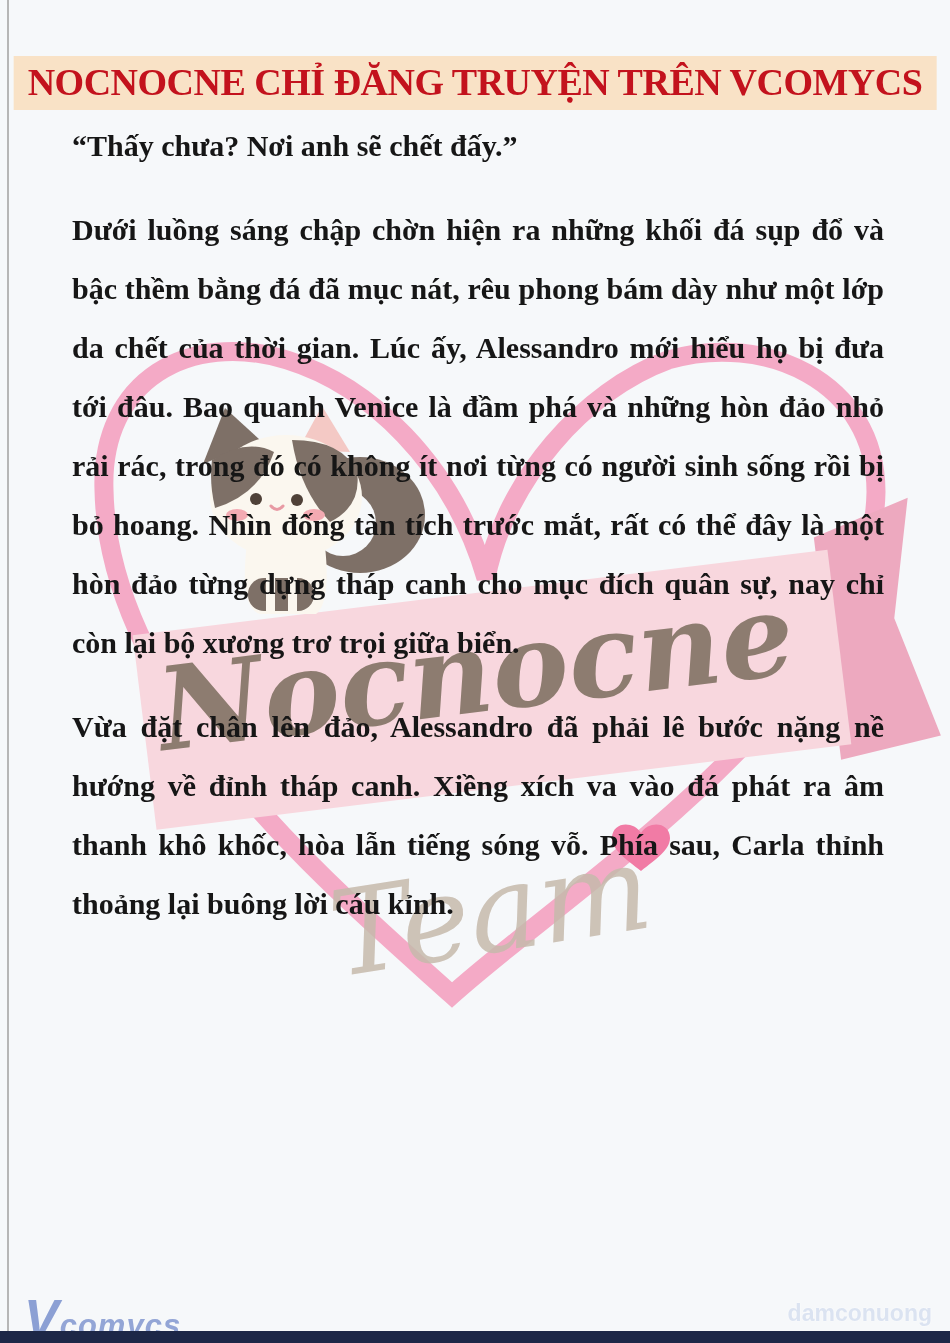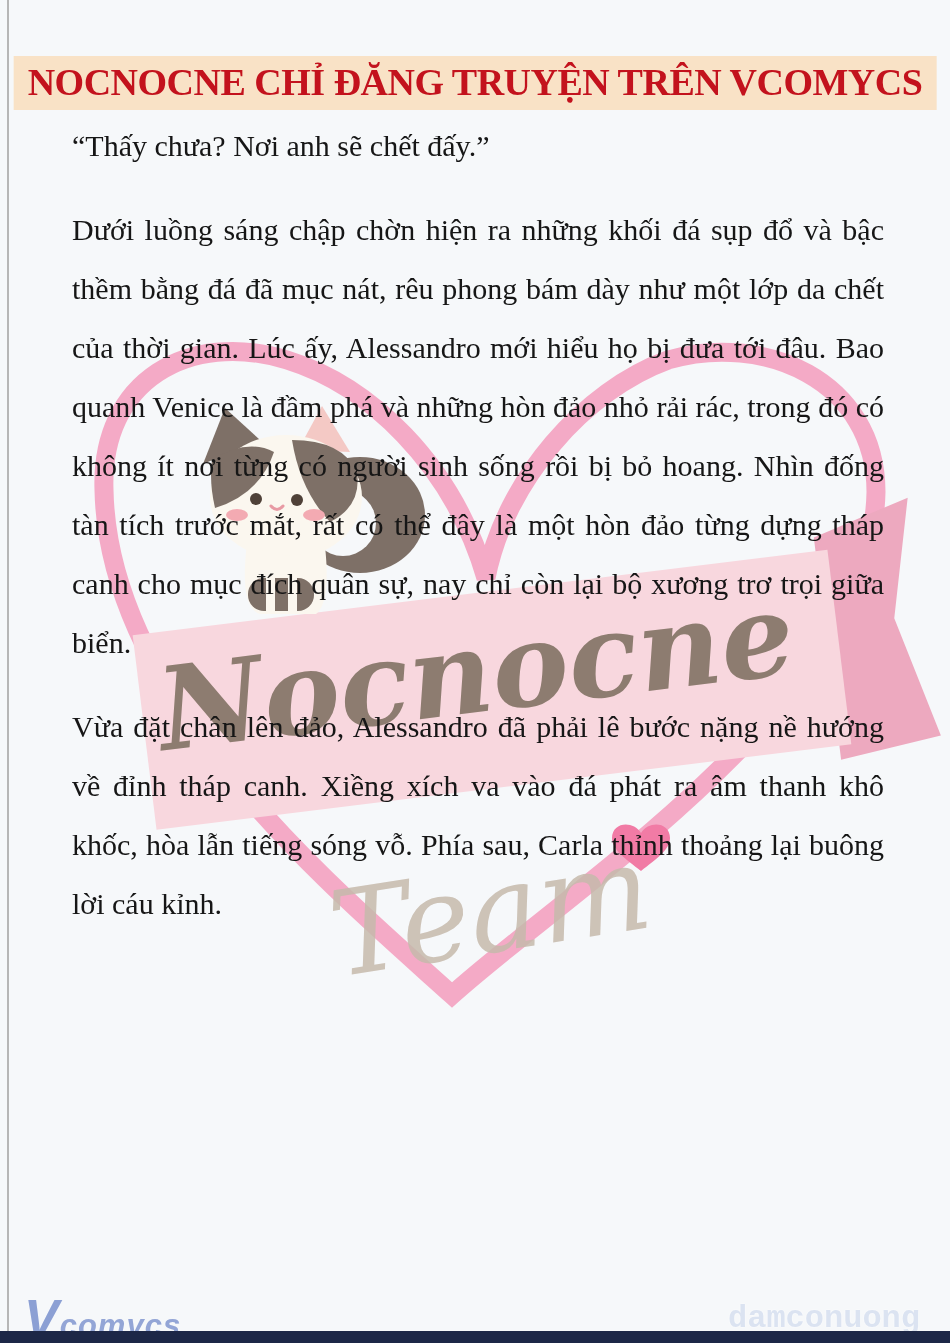--- a/index.html
+++ b/index.html
@@ -21,37 +21,37 @@
   }
   .header span{
     color:#c3121d;
     font-weight:bold;
     font-size:38px;
     letter-spacing:-0.5px;
   }
   .body-text{
     position:absolute;left:72px;top:116px;width:812px;z-index:2;
     color:#161616;
-    font-weight:normal;
+    font-weight:bold;
     font-size:30px;
     line-height:59px;
     text-align:justify;
   }
   .body-text p{margin:0 0 25px 0;}
   .footer-logo{
     position:absolute;left:24px;top:1288px;z-index:3;
     font-family:"Liberation Sans","DejaVu Sans",sans-serif;
     font-style:italic;font-weight:bold;
     color:#93a5d6;font-size:31px;letter-spacing:1px;
   }
   .footer-logo::first-letter{font-size:52px;color:#8ca0d4;}
   .credit{
-    position:absolute;right:30px;top:1300px;z-index:3;
-    font-family:Liberation Mono, monospace;
-    font-weight:bold;color:#dbe3f1;font-size:32px;
+    position:absolute;right:18px;top:1300px;z-index:3;
+    font-family:Liberation Sans, sans-serif;
+    font-weight:bold;color:#dbe3f1;font-size:23px;
     text-shadow:0 0 2px #ffffff;
   }
 </style>
 </head>
 <body>
 
 <div class="page">
 
   <svg class="watermark" width="950" height="1343" viewBox="0 0 950 1343" aria-hidden="true">
 

